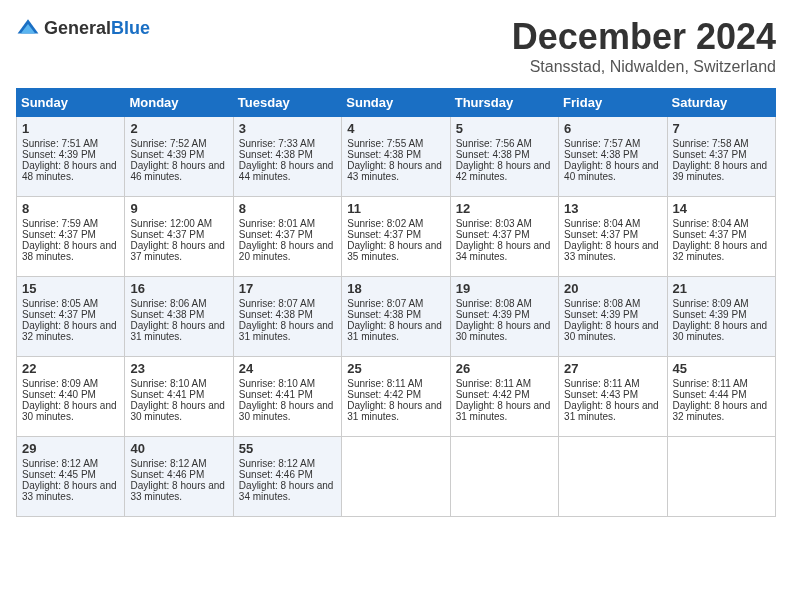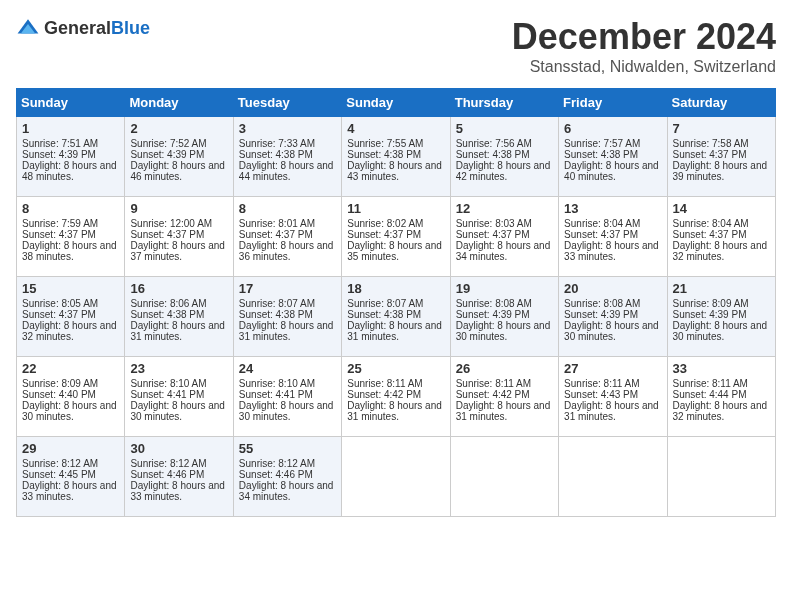--- a/index.html
+++ b/index.html
@@ -123,21 +123,21 @@
         <td><span class="day-number">2</span><span>Sunrise: 7:52 AM</span><br><span>Sunset: 4:39 PM</span><br><span>Daylight: 8 hours and 46 minutes.</span></td>
         <td><span class="day-number">3</span><span>Sunrise: 7:33 AM</span><br><span>Sunset: 4:38 PM</span><br><span>Daylight: 8 hours and 44 minutes.</span></td>
         <td><span class="day-number">4</span><span>Sunrise: 7:55 AM</span><br><span>Sunset: 4:38 PM</span><br><span>Daylight: 8 hours and 43 minutes.</span></td>
         <td><span class="day-number">5</span><span>Sunrise: 7:56 AM</span><br><span>Sunset: 4:38 PM</span><br><span>Daylight: 8 hours and 42 minutes.</span></td>
         <td><span class="day-number">6</span><span>Sunrise: 7:57 AM</span><br><span>Sunset: 4:38 PM</span><br><span>Daylight: 8 hours and 40 minutes.</span></td>
         <td><span class="day-number">7</span><span>Sunrise: 7:58 AM</span><br><span>Sunset: 4:37 PM</span><br><span>Daylight: 8 hours and 39 minutes.</span></td>
       </tr>
       <tr>
         <td><span class="day-number">8</span><span>Sunrise: 7:59 AM</span><br><span>Sunset: 4:37 PM</span><br><span>Daylight: 8 hours and 38 minutes.</span></td>
         <td><span class="day-number">9</span><span>Sunrise: 12:00 AM</span><br><span>Sunset: 4:37 PM</span><br><span>Daylight: 8 hours and 37 minutes.</span></td>
-        <td><span class="day-number">8</span><span>Sunrise: 8:01 AM</span><br><span>Sunset: 4:37 PM</span><br><span>Daylight: 8 hours and 36 minutes.</span></td>
+        <td><span class="day-number">8</span><span>Sunrise: 8:01 AM</span><br><span>Sunset: 4:37 PM</span><br><span>Daylight: 8 hours and 20 minutes.</span></td>
         <td><span class="day-number">11</span><span>Sunrise: 8:02 AM</span><br><span>Sunset: 4:37 PM</span><br><span>Daylight: 8 hours and 35 minutes.</span></td>
         <td><span class="day-number">12</span><span>Sunrise: 8:03 AM</span><br><span>Sunset: 4:37 PM</span><br><span>Daylight: 8 hours and 34 minutes.</span></td>
         <td><span class="day-number">13</span><span>Sunrise: 8:04 AM</span><br><span>Sunset: 4:37 PM</span><br><span>Daylight: 8 hours and 33 minutes.</span></td>
         <td><span class="day-number">14</span><span>Sunrise: 8:04 AM</span><br><span>Sunset: 4:37 PM</span><br><span>Daylight: 8 hours and 32 minutes.</span></td>
       </tr>
       <tr>
         <td><span class="day-number">15</span><span>Sunrise: 8:05 AM</span><br><span>Sunset: 4:37 PM</span><br><span>Daylight: 8 hours and 32 minutes.</span></td>
         <td><span class="day-number">16</span><span>Sunrise: 8:06 AM</span><br><span>Sunset: 4:38 PM</span><br><span>Daylight: 8 hours and 31 minutes.</span></td>
         <td><span class="day-number">17</span><span>Sunrise: 8:07 AM</span><br><span>Sunset: 4:38 PM</span><br><span>Daylight: 8 hours and 31 minutes.</span></td>
         <td><span class="day-number">18</span><span>Sunrise: 8:07 AM</span><br><span>Sunset: 4:38 PM</span><br><span>Daylight: 8 hours and 31 minutes.</span></td>
@@ -145,25 +145,25 @@
         <td><span class="day-number">20</span><span>Sunrise: 8:08 AM</span><br><span>Sunset: 4:39 PM</span><br><span>Daylight: 8 hours and 30 minutes.</span></td>
         <td><span class="day-number">21</span><span>Sunrise: 8:09 AM</span><br><span>Sunset: 4:39 PM</span><br><span>Daylight: 8 hours and 30 minutes.</span></td>
       </tr>
       <tr>
         <td><span class="day-number">22</span><span>Sunrise: 8:09 AM</span><br><span>Sunset: 4:40 PM</span><br><span>Daylight: 8 hours and 30 minutes.</span></td>
         <td><span class="day-number">23</span><span>Sunrise: 8:10 AM</span><br><span>Sunset: 4:41 PM</span><br><span>Daylight: 8 hours and 30 minutes.</span></td>
         <td><span class="day-number">24</span><span>Sunrise: 8:10 AM</span><br><span>Sunset: 4:41 PM</span><br><span>Daylight: 8 hours and 30 minutes.</span></td>
         <td><span class="day-number">25</span><span>Sunrise: 8:11 AM</span><br><span>Sunset: 4:42 PM</span><br><span>Daylight: 8 hours and 31 minutes.</span></td>
         <td><span class="day-number">26</span><span>Sunrise: 8:11 AM</span><br><span>Sunset: 4:42 PM</span><br><span>Daylight: 8 hours and 31 minutes.</span></td>
         <td><span class="day-number">27</span><span>Sunrise: 8:11 AM</span><br><span>Sunset: 4:43 PM</span><br><span>Daylight: 8 hours and 31 minutes.</span></td>
-        <td><span class="day-number">33</span><span>Sunrise: 8:11 AM</span><br><span>Sunset: 4:44 PM</span><br><span>Daylight: 8 hours and 32 minutes.</span></td>
+        <td><span class="day-number">45</span><span>Sunrise: 8:11 AM</span><br><span>Sunset: 4:44 PM</span><br><span>Daylight: 8 hours and 32 minutes.</span></td>
       </tr>
       <tr>
         <td><span class="day-number">29</span><span>Sunrise: 8:12 AM</span><br><span>Sunset: 4:45 PM</span><br><span>Daylight: 8 hours and 33 minutes.</span></td>
-        <td><span class="day-number">30</span><span>Sunrise: 8:12 AM</span><br><span>Sunset: 4:46 PM</span><br><span>Daylight: 8 hours and 33 minutes.</span></td>
+        <td><span class="day-number">40</span><span>Sunrise: 8:12 AM</span><br><span>Sunset: 4:46 PM</span><br><span>Daylight: 8 hours and 33 minutes.</span></td>
         <td><span class="day-number">55</span><span>Sunrise: 8:12 AM</span><br><span>Sunset: 4:46 PM</span><br><span>Daylight: 8 hours and 34 minutes.</span></td>
         <td class="empty-cell"></td>
         <td class="empty-cell"></td>
         <td class="empty-cell"></td>
         <td class="empty-cell"></td>
       </tr>
     </tbody>
 </table>
 
 </body></html>

